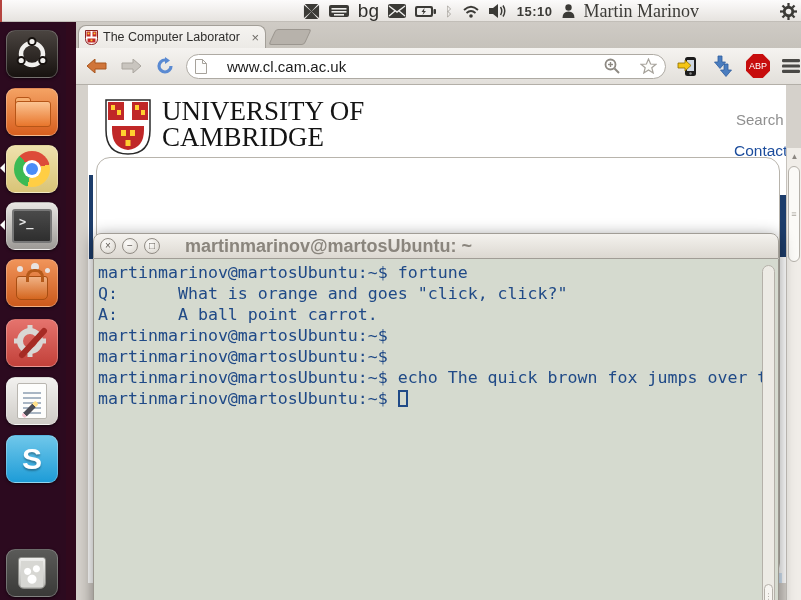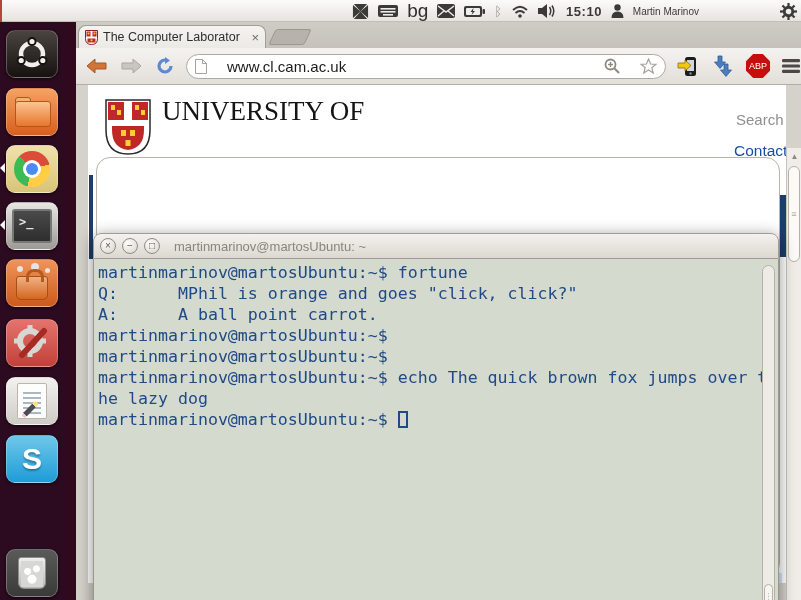--- a/index.html
+++ b/index.html
@@ -9,21 +9,21 @@
   #screen { position:relative; width:801px; height:600px; overflow:hidden; }
 
   
   #topbar { left:0; top:0; width:801px; height:22px;
     background:linear-gradient(#fcfbfb,#e6e3df); border-bottom:1px solid #c2beb8; z-index:50; }
   #topbar .redline { left:0; top:0; width:2px; height:22px; background:#b5443f; }
   #tray { position:absolute; right:4px; top:0; height:22px; display:flex; align-items:center; gap:9px; color:#3b3a36; }
   #tray svg { display:block; }
   .tray-txt { font-size:19px; color:#2f2e2b; }
   #clock { font-size:13px; font-weight:bold; letter-spacing:.5px; }
-  #username { font-size:10px; }
+  #username { font-size:18px;font-family:Liberation Serif, serif; }
   #gearwrap { margin-left:72px; }
 
   
   #launcher { left:0; top:22px; width:66px; height:578px; background:#2c0a1f; z-index:40; }
   .tile { position:absolute; left:6px; width:52px; height:48px; border-radius:9px;
     border:1px solid rgba(255,255,255,.25); box-shadow:0 1px 3px rgba(0,0,0,.6); overflow:hidden; }
   .runarrow { position:absolute; left:0; width:0; height:0; border-left:5px solid #fff;
     border-top:5px solid transparent; border-bottom:5px solid transparent; transform:rotate(180deg); }
   .t-dash { background:linear-gradient(#4a4440,#17120f); display:flex;align-items:center;justify-content:center;}
   .t-files{ background:linear-gradient(#f4a263,#d85f1e); }
@@ -101,21 +101,21 @@
     font-size:9px; color:#a9a59e; letter-spacing:0; }
 
   
   #terminal { left:17px; top:148px; width:686px; height:403px; border-radius:8px 8px 3px 3px;
     box-shadow:0 3px 16px rgba(0,0,0,.45); z-index:20; }
   #termbar { left:0; top:0; width:686px; height:26px; background:linear-gradient(#f4f2ee,#dcd8d1);
     border:1px solid #a19d96; border-radius:8px 8px 0 0; display:flex; align-items:center; }
   .winbtn { width:16px; height:16px; border-radius:50%; border:1px solid #918c85;
     background:radial-gradient(circle at 35% 30%,#fdfcfa,#d8d4cc); margin-left:6px;
     display:flex; align-items:center; justify-content:center; font-size:10px; color:#5f5a54; line-height:1; }
-  #termtitle { margin-left:14px; font-size:13px; font-weight:normal; color:#8a857d; }
+  #termtitle { margin-left:25px; font-size:18px; font-weight:bold; color:#8a857d; }
   #termbody { left:0; top:26px; width:686px; height:377px; background:#d5dacf;
     border:1px solid #9b978f; border-top:none; overflow:hidden; }
   .tline { white-space:pre; font-family:"DejaVu Sans Mono",monospace; font-size:16.6px; line-height:21px;
     color:#204a87; padding-left:4px; }
   #cursor { display:inline-block; width:10px; height:17px; border:2px solid #204a87; vertical-align:-3px; }
   #termscroll { position:absolute; right:3px; top:6px; width:13px; height:360px; background:#edebe5;
     border:1px solid #b5b1a9; border-radius:7px; }
   #termgrip { position:absolute; right:1px; bottom:16px; width:9px; height:24px; background:#f7f5f1;
     border:1px solid #b5b1a9; border-radius:5px; display:flex; align-items:center; justify-content:center;
     font-size:8px; color:#a9a59e; }
@@ -357,46 +357,46 @@
               <rect x="12" y="11" width="4" height="5"></rect>
             <rect x="30" y="6" width="4" height="5"></rect>
               <rect x="36" y="11" width="4" height="5"></rect>
             <rect x="16" y="31" width="5" height="6"></rect>
               <rect x="25" y="31" width="5" height="6"></rect>
             <rect x="20.5" y="41" width="5" height="6"></rect>
             </g>
           </svg>
         <div class="abs" id="wordmark">
           <div>UNIVERSITY OF</div>
+          <div>CAMBRIDGE</div>
         </div>
         <div class="abs" id="searchlbl">Search</div>
         <div class="abs" id="contactlbl">Contact</div>
         <div class="abs" id="roundbox"></div>
         <div class="abs navysliver" style="left:1px;top:90px;width:4px;height:84px;"></div>
         <div class="abs navysliver" style="left:692px;top:110px;width:6px;height:62px;"></div>
         <div class="abs" id="pagecut"><span>y, Ib and II of the Computer Science </span><span class="hl">Tripos</span><span> and 50 graduate students</span></div>
         <div class="abs" id="bluelink">MPhil</div>
       </div>
 
       <div class="abs" id="terminal">
         <div class="abs" id="termbar">
           <span class="winbtn">×</span>
           <span class="winbtn">−</span>
           <span class="winbtn">□</span>
           <span id="termtitle">martinmarinov@martosUbuntu: ~</span>
         </div>
         <div class="abs" id="termbody">
           <div style="height:3px;"></div>
           <div class="tline">martinmarinov@martosUbuntu:~$ fortune</div>
-          <div class="tline">Q:      MPhil is orange and goes "click, click?"</div>
+          <div class="tline">Q:      What is orange and goes "click, click?"</div>
           <div class="tline">A:      A ball point carrot.</div>
           <div class="tline">martinmarinov@martosUbuntu:~$ </div>
           <div class="tline">martinmarinov@martosUbuntu:~$ </div>
           <div class="tline">martinmarinov@martosUbuntu:~$ echo The quick brown fox jumps over t</div>
-          <div class="tline">he lazy dog</div>
           <div class="tline"><span>martinmarinov@martosUbuntu:~$ </span><span id="cursor"></span></div>
           <div id="termscroll">
             <div id="termgrip">⋮</div>
           </div>
         </div>
       </div>
 
       <div class="abs" id="vscroll">
         <div class="sbtn" style="top:0;">▲</div>
         <div id="vthumb">≡</div>

